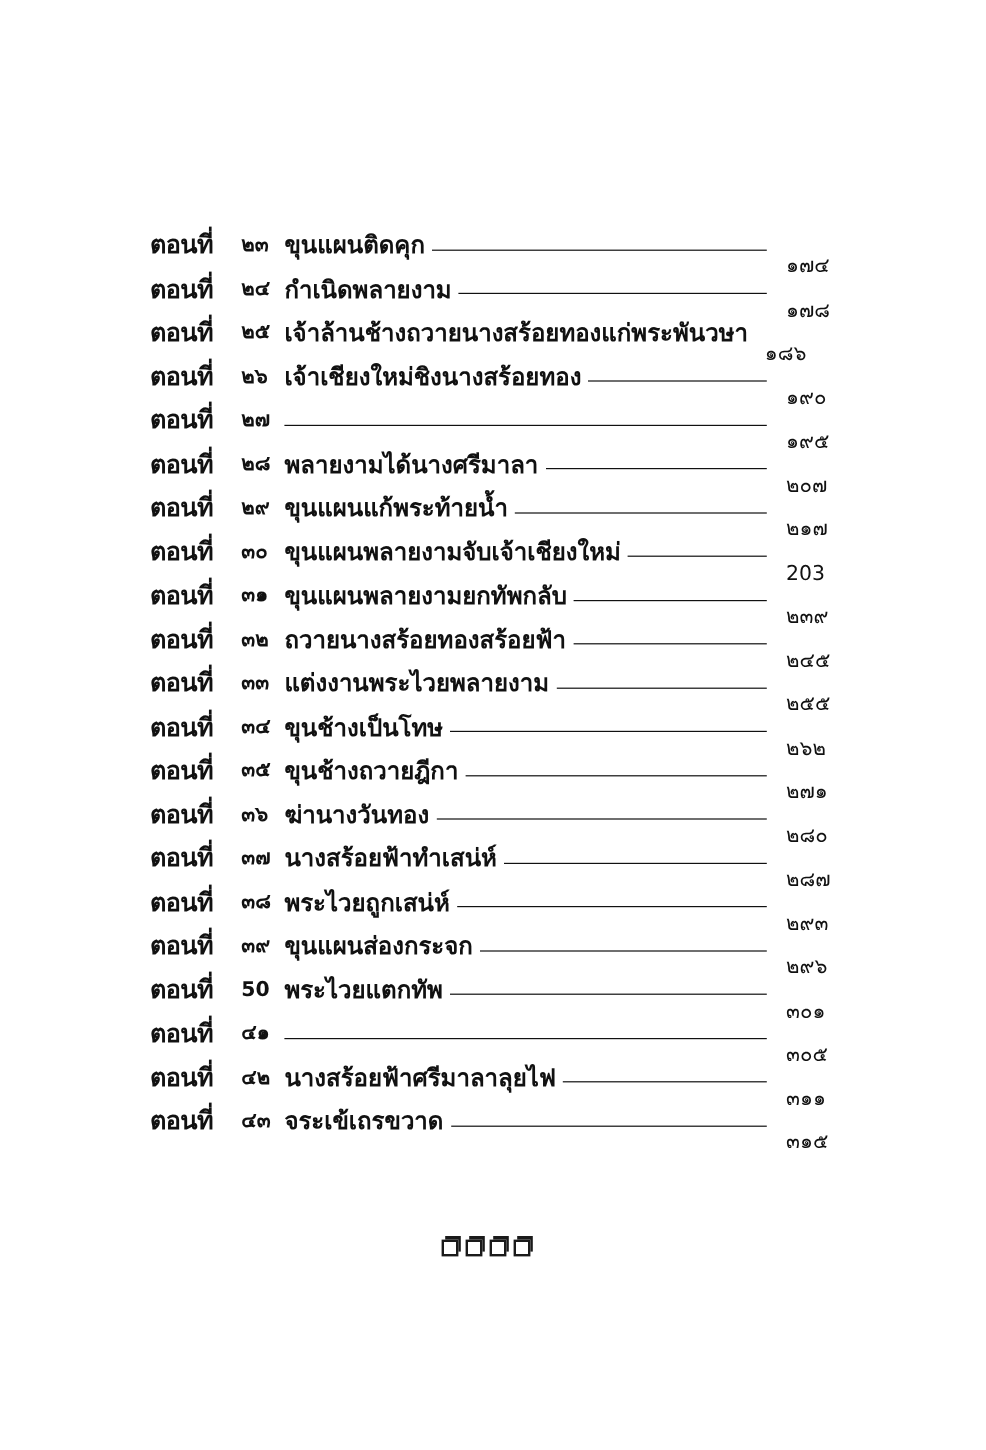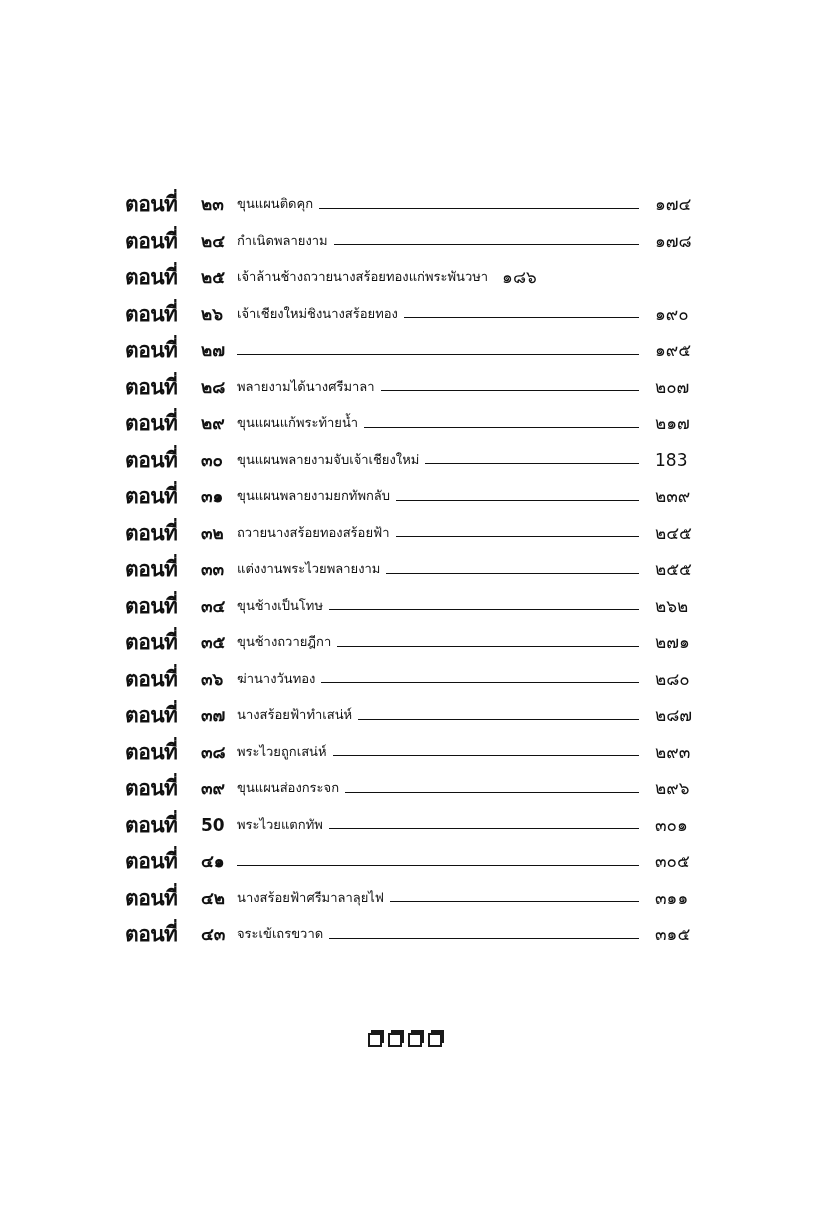--- a/index.html
+++ b/index.html
@@ -16,21 +16,21 @@
       font-family: "DejaVu Sans", sans-serif;
     }
     .toc {
       position: absolute;
       left: 125px;
       top: 186px;
       width: 580px;
     }
     .toc-row {
       display: flex;
-      align-items: flex-end;
+      align-items: flex-start;
       height: 36.5px;
       line-height: 36.5px;
       white-space: nowrap;
     }
     .episode-label {
       font-weight: bold;
       font-size: 21px;
       width: 64px;
       flex: 0 0 64px;
       letter-spacing: -0.5px;
@@ -38,23 +38,24 @@
     .episode-num {
       font-weight: bold;
       font-size: 17px;
       width: 48px;
       flex: 0 0 48px;
       text-align: left;
       padding-left: 12px;
       box-sizing: border-box;
     }
     .episode-title {
-      font-size: 13px;
+      font-size: 20px;
       flex: 0 0 auto;
       padding-right: 6px;
+      font-weight: bold;
     }
     .leader {
       flex: 1 1 auto;
       border-bottom: 1.5px solid #111111;
       height: 0;
       align-self: center;
       margin-top: 8px;
       margin-right: 16px;
       min-width: 0;
     }
@@ -153,21 +154,21 @@
       <span class="episode-num">๒๙</span>
       <span class="episode-title">ขุนแผนแก้พระท้ายน้ำ</span>
       <span class="leader"></span>
       <span class="page-num">๒๑๗</span>
     </div>
     <div class="toc-row">
       <span class="episode-label">ตอนที่</span>
       <span class="episode-num">๓๐</span>
       <span class="episode-title">ขุนแผนพลายงามจับเจ้าเชียงใหม่</span>
       <span class="leader"></span>
-      <span class="page-num">183</span>
+      <span class="page-num">203</span>
     </div>
     <div class="toc-row">
       <span class="episode-label">ตอนที่</span>
       <span class="episode-num">๓๑</span>
       <span class="episode-title">ขุนแผนพลายงามยกทัพกลับ</span>
       <span class="leader"></span>
       <span class="page-num">๒๓๙</span>
     </div>
     <div class="toc-row">
       <span class="episode-label">ตอนที่</span>

